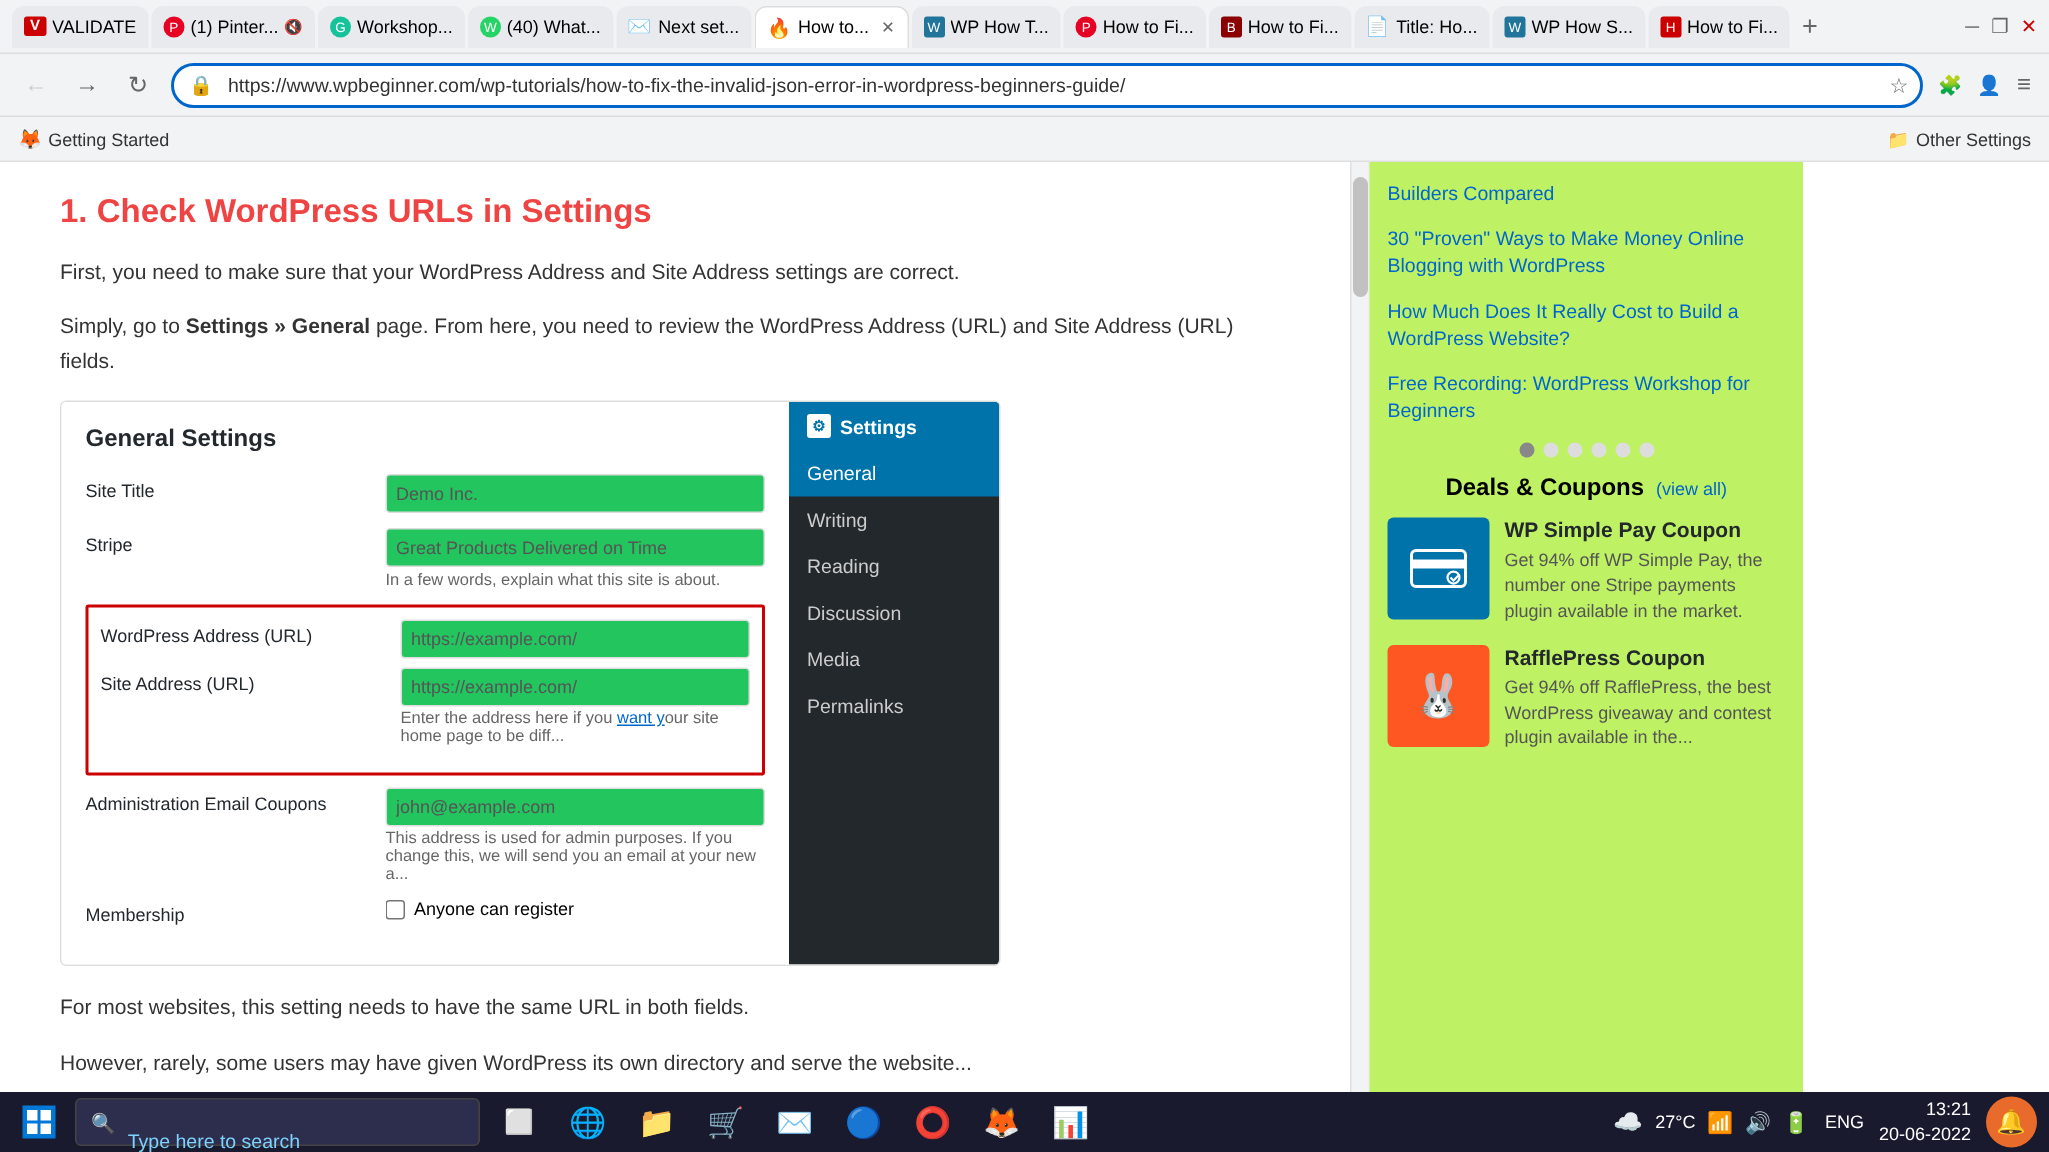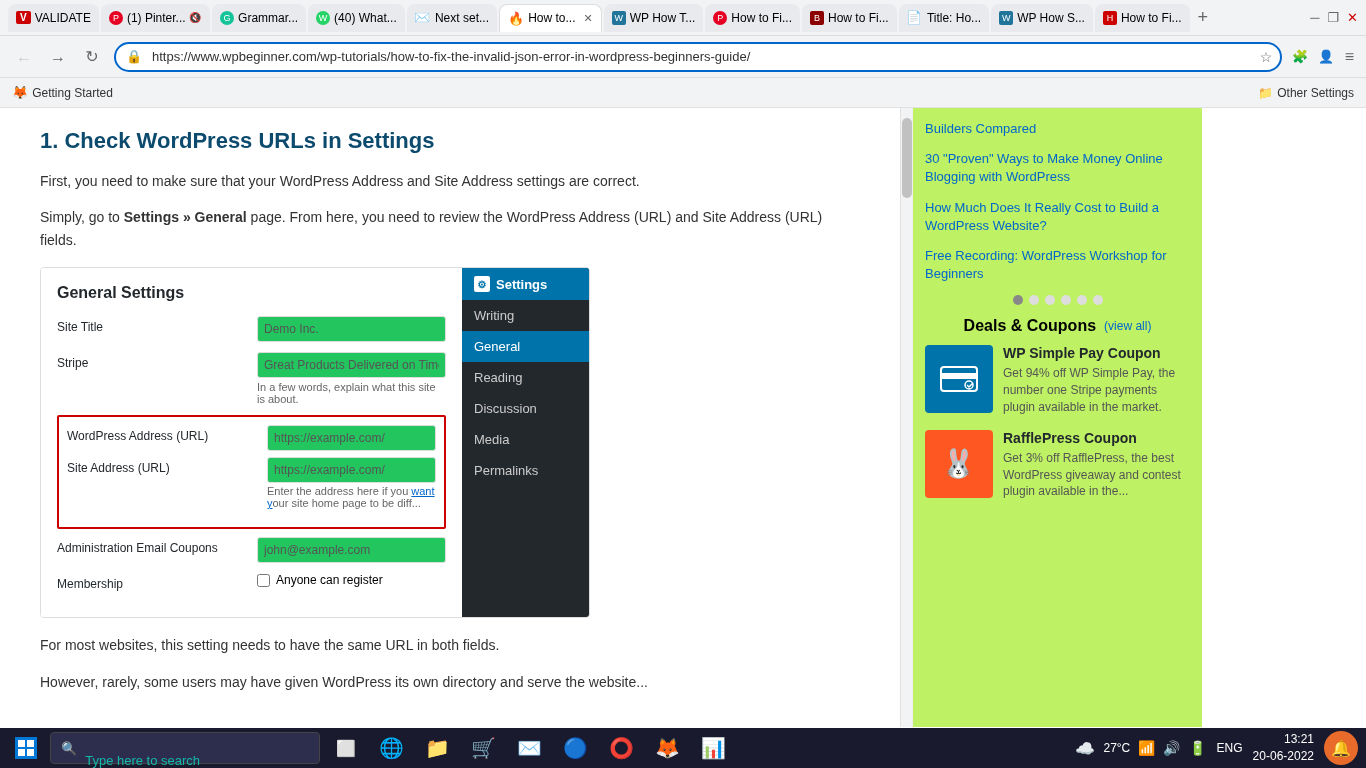--- a/index.html
+++ b/index.html
@@ -109,39 +109,39 @@
 
     
     .article-area {
       flex: 1;
       padding: 20px 40px;
       overflow-y: auto;
       background: #fff;
       max-width: 900px;
     }
     .article-h1 {
-      color: #0c4a6e;
+      color: #ef4444;
       font-size: 22px;
       font-weight: bold;
       margin-bottom: 16px;
     }
     .article-p {
       font-size: 14px;
       color: #333;
       line-height: 1.6;
       margin-bottom: 14px;
     }
     .article-p strong { font-weight: bold; }
     .settings-screenshot {
       border: 1px solid #ddd;
       border-radius: 4px;
       margin: 16px 0;
       overflow: hidden;
       display: flex;
-      width: 550px;
+      width: 627px;
     }
     .settings-form {
       background: #fff;
       flex: 1;
       padding: 16px;
       font-size: 13px;
     }
     .settings-form h3 {
       font-size: 16px;
       font-weight: bold;
@@ -294,21 +294,21 @@
       align-items: center;
       background: #2d2d4e;
       border: 1px solid #444;
       border-radius: 4px;
       padding: 0 10px;
       height: 32px;
       width: 270px;
       gap: 8px;
     }
     .search-icon-tb { color: #aaa; font-size: 13px; }
-    .search-placeholder { color: #14b8a6; font-size: 13px; margin-top: 25px; }
+    .search-placeholder { color: #7dd3fc; font-size: 13px; margin-top: 25px; }
     .taskbar-app {
       width: 40px;
       height: 36px;
       display: flex;
       align-items: center;
       justify-content: center;
       cursor: pointer;
       border-radius: 4px;
     }
     .tb-icon { font-size: 20px; }
@@ -370,21 +370,21 @@
     </div>
 
     <div class="tab">
       <span style="background:#e60023;color:#fff;width:14px;height:14px;border-radius:50%;display:flex;align-items:center;justify-content:center;font-size:9px;flex-shrink:0;">P</span>
       <span class="tab-label">(1) Pinter...</span>
       <span style="font-size:10px;color:#888;">🔇</span>
     </div>
 
     <div class="tab">
       <span style="background:#15c39a;color:#fff;width:14px;height:14px;border-radius:50%;display:flex;align-items:center;justify-content:center;font-size:9px;flex-shrink:0;">G</span>
-      <span class="tab-label">Grammar...</span>
+      <span class="tab-label">Workshop...</span>
     </div>
 
     <div class="tab">
       <span style="background:#25d366;color:#fff;width:14px;height:14px;border-radius:50%;display:flex;align-items:center;justify-content:center;font-size:9px;flex-shrink:0;">W</span>
       <span class="tab-label">(40) What...</span>
     </div>
 
     <div class="tab">
       <span style="font-size:13px;flex-shrink:0;">✉️</span>
       <span class="tab-label">Next set...</span>
@@ -500,39 +500,40 @@
               <input class="form-input" type="text" value="https://example.com/" readonly="" style="width: 100%;">
               <div style="font-size:11px;color:#666;margin-top:2px;">Enter the address here if you <a style="color:#0066cc;" href="#">want y</a>our site home page to be diff...</div>
             </div>
           </div>
         </div>
 
         <div class="form-row">
           <span class="form-label" style="font-size:12px;">Administration Email Coupons</span>
           <div style="flex:1;">
             <input class="form-input" type="email" value="john@example.com" readonly="" style="width: 100%;">
+            <div style="font-size:11px;color:#666;margin-top:2px;">This address is used for admin purposes. If you change this, we will send you an email at your new a...</div>
           </div>
         </div>
 
         <div class="form-row">
           <span class="form-label" style="font-size:12px;">Membership</span>
           <div style="display:flex;align-items:center;gap:6px;">
             <input type="checkbox" style="width: 13px; height: 13px;">
             <span style="font-size:12px;">Anyone can register</span>
           </div>
         </div>
       </div>
 
       <div class="wp-sidebar">
         <div class="wp-sidebar-header">
           <div class="wp-settings-icon">⚙</div>
           <span>Settings</span>
         </div>
+        <div class="wp-menu-item active">General</div>
         <div class="wp-menu-item">Writing</div>
-        <div class="wp-menu-item active">General</div>
         <div class="wp-menu-item">Reading</div>
         <div class="wp-menu-item">Discussion</div>
         <div class="wp-menu-item">Media</div>
         <div class="wp-menu-item">Permalinks</div>
       </div>
     </div>
 
     <p class="article-p">For most websites, this setting needs to have the same URL in both fields.</p>
     <p class="article-p">However, rarely, some users may have given WordPress its own directory and serve the website...</p>
   </div>
@@ -573,21 +574,21 @@
         <p>Get 94% off WP Simple Pay, the number one Stripe payments plugin available in the market.</p>
       </div>
     </div>
 
     <div class="deal-item">
       <div class="deal-img orange">
         <span style="font-size:28px;">🐰</span>
       </div>
       <div class="deal-info">
         <h4>RafflePress Coupon</h4>
-        <p>Get 3% off RafflePress, the best WordPress giveaway and contest plugin available in the...</p>
+        <p>Get 94% off RafflePress, the best WordPress giveaway and contest plugin available in the...</p>
       </div>
     </div>
   </div>
 </div>
 
 <div class="taskbar">
   <div class="start-btn">
     <div class="start-icon">
       <div class="win-logo">
         <div class="win-logo-sq"></div>

